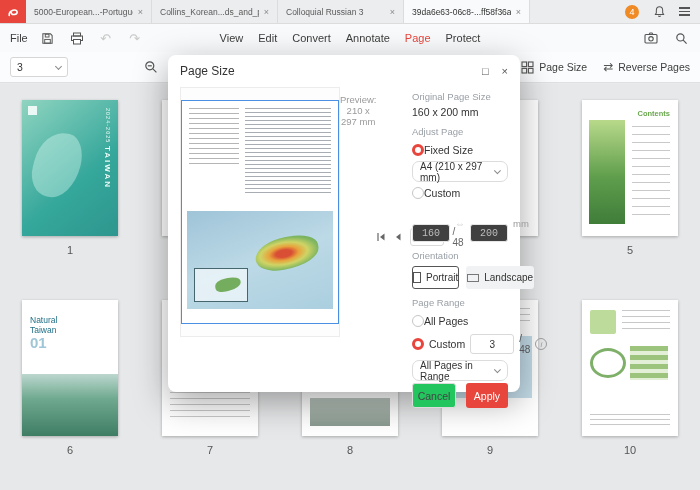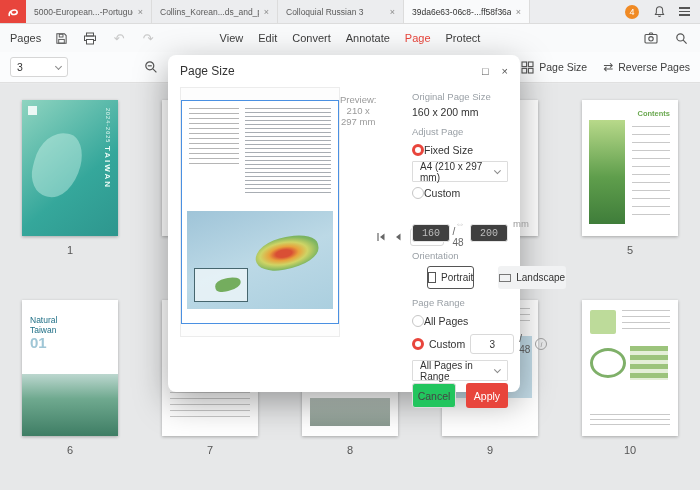--- a/index.html
+++ b/index.html
@@ -92,26 +92,26 @@
   .pginput{width:34px;height:18px;border:1px solid #d9d9d9;border-radius:3px;text-align:center;font-size:10px;color:#333;font-family:"Liberation Sans",sans-serif;}
   .pager-total{font-size:10px;color:#666;}
 
   .right-col{flex:1;display:flex;flex-direction:column;font-size:10.5px;min-width:0;}
   .sec-label{font-size:9.5px;color:#9aa0a6;margin:8px 0 4px;}
   .sec-label.first{margin-top:4px;}
   .value{font-size:10.5px;color:#333;}
   .radio-row{display:flex;align-items:center;margin:3px 0;}
   .radio{width:12px;height:12px;border-radius:50%;border:1px solid #c6c6c6;background:#fff;flex:0 0 auto;}
   .radio.on{border:3.5px solid #e8453c;}
-  .select{height:21px;border:1px solid #dcdcdc;border-radius:1px;display:flex;align-items:center;justify-content:space-between;padding:0 7px;font-size:10px;color:#333;background:#fff;margin:2px 0;}
+  .select{height:21px;border:1px solid #dcdcdc;border-radius:7px;display:flex;align-items:center;justify-content:space-between;padding:0 7px;font-size:10px;color:#333;background:#fff;margin:2px 0;}
   .custom-dims{display:flex;align-items:center;gap:5px;margin:3px 0 0 0;}
   .dim-input{width:38px;height:18px;border:1px solid #e6e6e6;border-radius:3px;background:#404040;color:#bdbdbd;font-size:10px;text-align:center;font-family:Liberation Mono, monospace;margin-top:19px;}
   .swap{color:#cccccc;font-size:10px;}
   .unit{color:#9a9a9a;font-size:9.5px;}
-  .orient-row{display:flex;gap:24px;margin-top:1px;margin-left:15px;}
+  .orient-row{display:flex;gap:7px;margin-top:1px;}
   .orient-btn{flex:1;height:23px;border-radius:3px;display:flex;align-items:center;justify-content:center;gap:5px;font-size:10px;color:#333;background:#f1f2f3;border:1px solid transparent;}
   .orient-btn.selected{background:#fff;border:1px solid #555;}
   .orient-p{width:8px;height:11px;border:1.2px solid #555;}
   .orient-l{width:12px;height:8px;border:1.2px solid #777;}
   .range-row{display:flex;align-items:center;gap:5px;margin:3px 0;}
   .range-input{width:44px;height:20px;border:1px solid #d9d9d9;border-radius:3px;font-size:10px;text-align:center;color:#333;font-family:"Liberation Sans",sans-serif;}
   .slash{color:#555;font-size:10px;}
   .info{width:12px;height:12px;border-radius:50%;border:1px solid #9a9a9a;color:#9a9a9a;font-size:8px;display:flex;align-items:center;justify-content:center;font-style:italic;flex:0 0 auto;}
   .dlg-buttons{margin-top:auto;display:flex;gap:10px;}
   .btn{flex:1;height:25px;border-radius:3px;display:flex;align-items:center;justify-content:center;font-size:10.5px;}
@@ -156,21 +156,21 @@
     <div class="burger">
         <i></i>
         <i></i>
         <i></i>
       </div>
   </div>
 </div>
 
 <div class="menubar">
   <div class="mb-left">
-    <span class="file-label">Pages</span>
+    <span class="file-label">File</span>
     <span class="icon-btn">
       <svg width="13" height="13" viewBox="0 0 14 14">
           <path d="M2 2 h8.2 L12 3.8 V12 H2 Z" fill="none" stroke="#555" stroke-width="1.1"></path>
           <rect x="4.6" y="2.4" width="4" height="3" fill="none" stroke="#555" stroke-width="1"></rect>
           <rect x="4" y="8" width="6" height="4" fill="none" stroke="#555" stroke-width="1"></rect>
         </svg>
     </span>
     <span class="icon-btn">
       <svg width="14" height="13" viewBox="0 0 14 13">
           <rect x="3.5" y="1" width="7" height="3" fill="none" stroke="#555" stroke-width="1"></rect>

